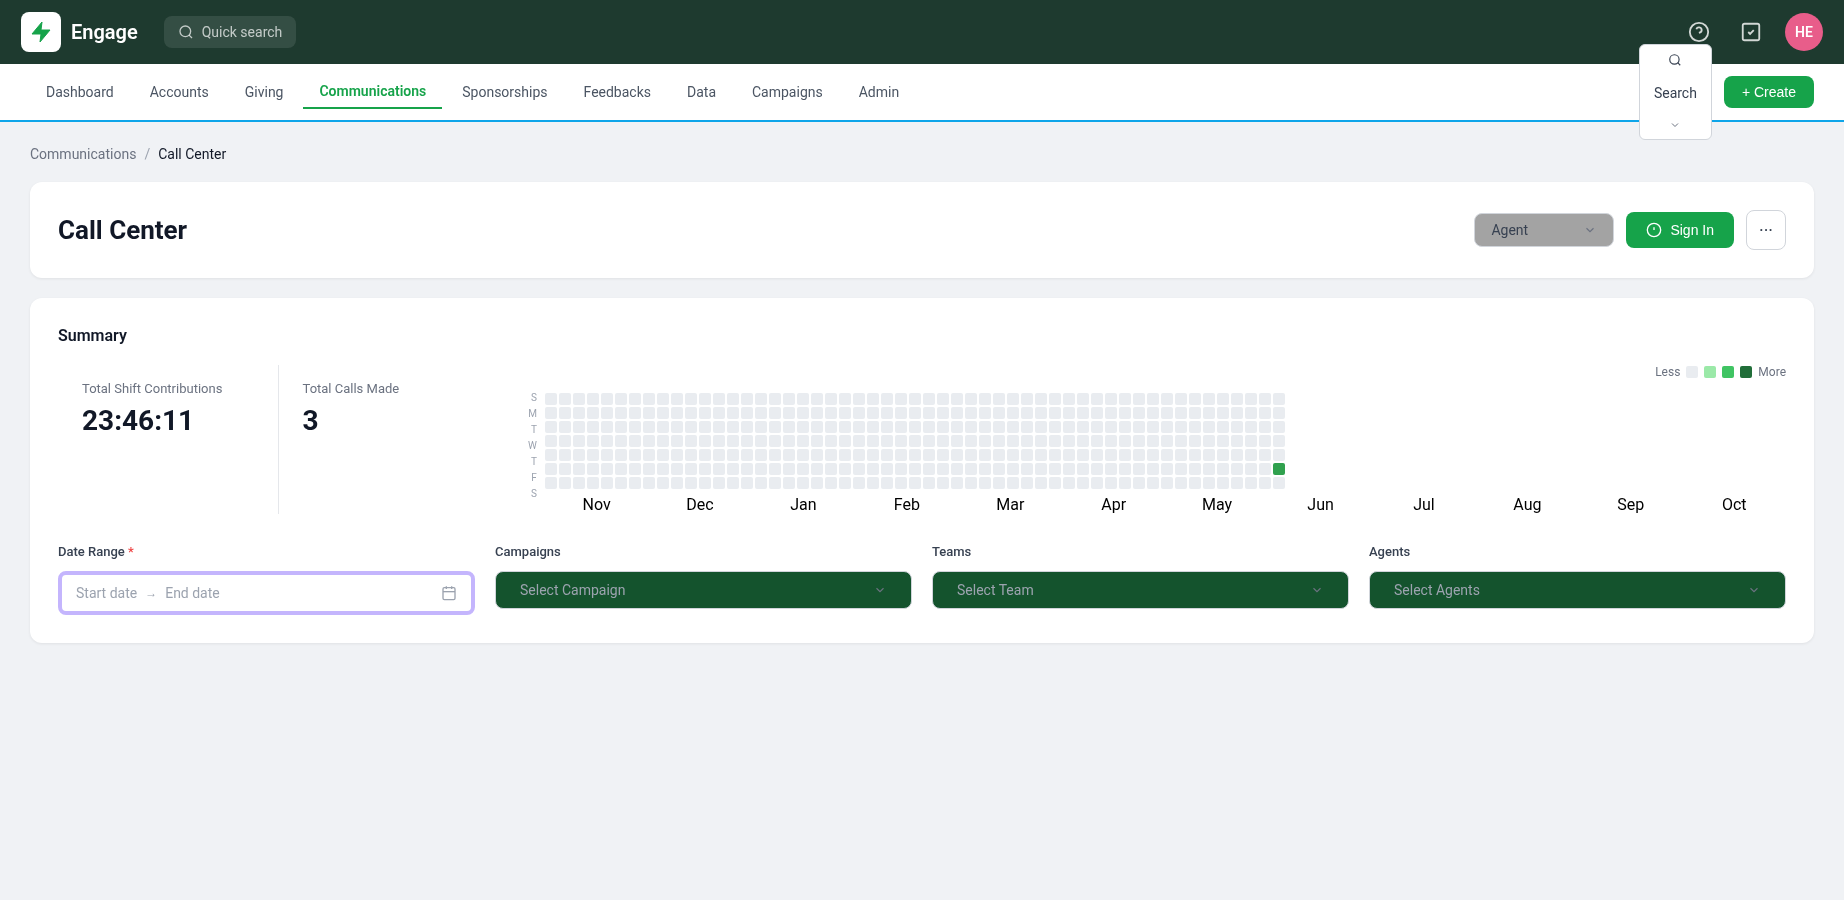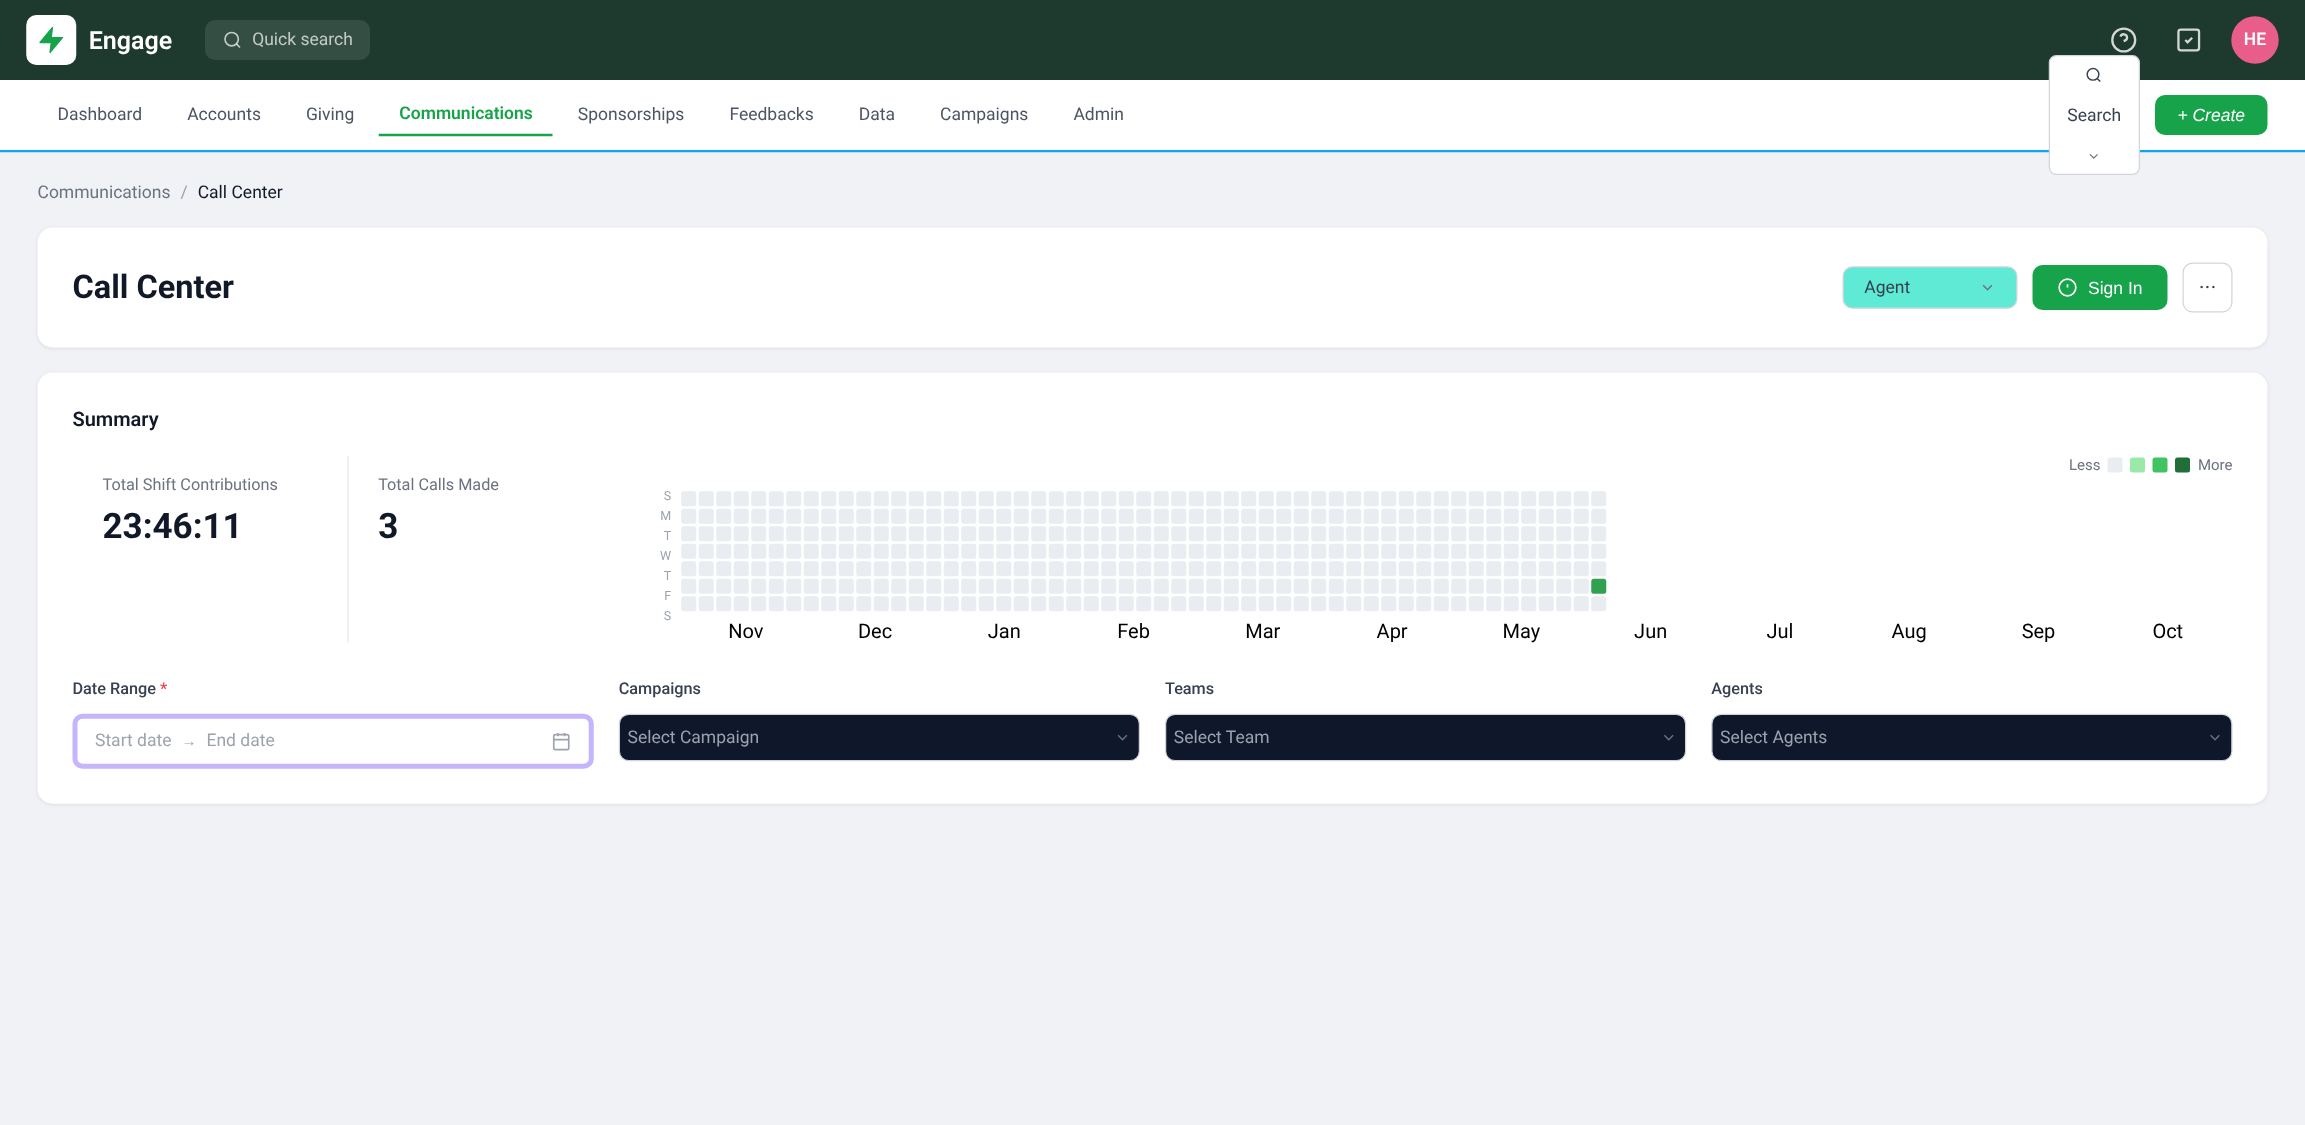--- a/index.html
+++ b/index.html
@@ -110,21 +110,20 @@
       align-items: center;
       gap: 6px;
       padding: 8px 18px;
       background: #16a34a;
       color: white;
       border-radius: 8px;
       cursor: pointer;
       font-size: 14px;
       font-weight: 500;
       border: none;
-      font-style: italic;
     }
 
     
     .main {
       padding: 24px 30px;
       background: #f0f2f5;
       min-height: calc(900px - 122px);
     }
 
     
@@ -169,21 +168,21 @@
     .agent-select {
       display: flex;
       align-items: center;
       gap: 8px;
       padding: 8px 16px;
       border: 1px solid #d1d5db;
       border-radius: 8px;
       cursor: pointer;
       font-size: 14px;
       color: #374151;
-      background: #5eead4;
+      background: #a3a3a3;
       min-width: 140px;
       justify-content: space-between;
     }
     .sign-in-btn {
       display: flex;
       align-items: center;
       gap: 8px;
       padding: 10px 20px;
       background: #16a34a;
       color: white;
@@ -315,26 +314,26 @@
       align-items: center;
       gap: 8px;
       flex: 1;
     }
     .filter-input .arrow { color: #9ca3af; font-size: 12px; }
 
     .select-dropdown {
       display: flex;
       align-items: center;
       justify-content: space-between;
-      padding: 10px 6px;
+      padding: 10px 24px;
       border: 1px solid #d1d5db;
       border-radius: 8px;
       font-size: 14px;
       color: #9ca3af;
-      background: #0f172a;
+      background: #14532d;
       cursor: pointer;
       width: 100%;
     }
   </style>
 </head>
 <body>
 
 <div class="topbar">
   <div class="topbar-logo">
     <div class="logo-icon">

